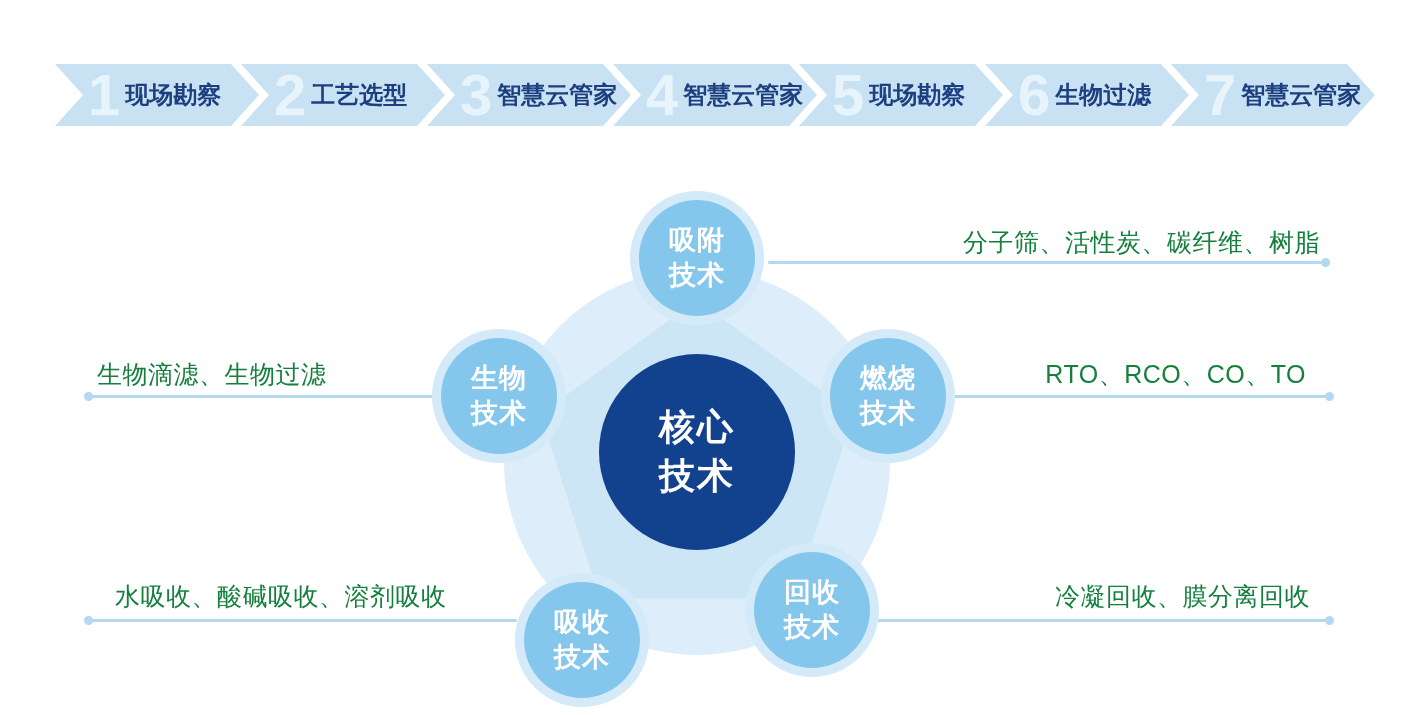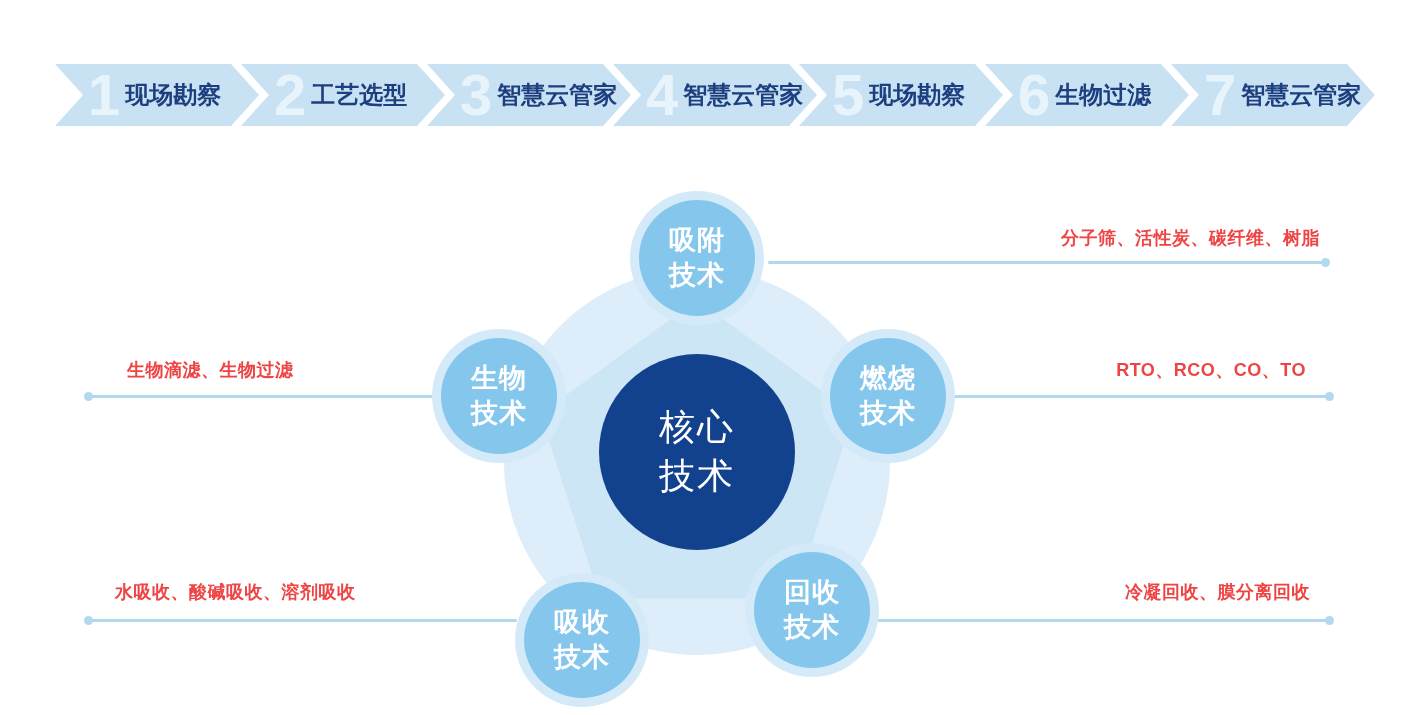--- a/index.html
+++ b/index.html
@@ -30,21 +30,21 @@
   .pentagon{
     position:absolute;left:532px;top:300px;width:330px;height:330px;
     background:#cde6f6;z-index:2;
     clip-path:polygon(50% 0%, 97.55% 34.55%, 79.39% 90.45%, 20.61% 90.45%, 2.45% 34.55%);
   }
   .core{
     position:absolute;left:599px;top:354px;width:196px;height:196px;border-radius:50%;
     background:#12418e;z-index:5;display:flex;align-items:center;justify-content:center;
   }
   .core .core-lbl{
-    color:#ffffff;font-size:36px;font-weight:400;text-align:left;
+    color:#ffffff;font-size:36px;font-weight:700;text-align:left;
     white-space:pre-line;line-height:1.35;letter-spacing:2px;
   }
   .sat{
     position:absolute;width:134px;height:134px;border-radius:50%;
     background:#d5eaf8;z-index:4;display:flex;align-items:center;justify-content:center;
   }
   .sat .inner{
     width:116px;height:116px;border-radius:50%;background:#85c6ec;
     display:flex;align-items:center;justify-content:center;
   }
@@ -57,21 +57,21 @@
   .line{position:absolute;height:3px;background:#b3d8ef;border-radius:2px;z-index:3;}
   .line.dot-right::after,
   .line.dot-left::before{
     content:"";position:absolute;top:-3px;width:9px;height:9px;border-radius:50%;background:#b3d8ef;
   }
   .line.dot-right::after{right:-4px;}
   .line.dot-left::before{left:-4px;}
 
   
   .detail{
-    position:absolute;font-size:18px;font-weight:700;color:#ef4444;
+    position:absolute;font-size:25px;font-weight:400;color:#15803d;
     white-space:nowrap;z-index:6;letter-spacing:0.5px;
   }
   .detail.align-right{text-align:right;}
 </style>
 </head>
 <body>
 
 <div class="canvas">
 
   <div class="step" style="left:55px">
@@ -106,21 +106,21 @@
   <div class="halo"></div>
   <div class="pentagon"></div>
 
   <div class="line dot-right" style="left:768px;top:261px;width:558px"></div>
   <div class="line dot-left" style="left:88px;top:395px;width:359px"></div>
   <div class="line dot-right" style="left:952px;top:395px;width:378px"></div>
   <div class="line dot-left" style="left:88px;top:619px;width:429px"></div>
   <div class="line dot-right" style="left:876px;top:619px;width:454px"></div>
 
   <div class="detail align-right" style="left:770px;top:226px;width:550px">分子筛、活性炭、碳纤维、树脂</div>
-  <div class="detail" style="left:127px;top:358px">生物滴滤、生物过滤</div>
+  <div class="detail" style="left:97px;top:358px">生物滴滤、生物过滤</div>
   <div class="detail align-right" style="left:900px;top:358px;width:406px">RTO、RCO、CO、TO</div>
   <div class="detail align-right" style="left:900px;top:580px;width:410px">冷凝回收、膜分离回收</div>
   <div class="detail" style="left:115px;top:580px">水吸收、酸碱吸收、溶剂吸收</div>
 
   <div class="sat" style="left:630px;top:191px">
     <div class="inner">
       <span class="sat-lbl">吸附
 技术</span>
     </div>
   </div>

